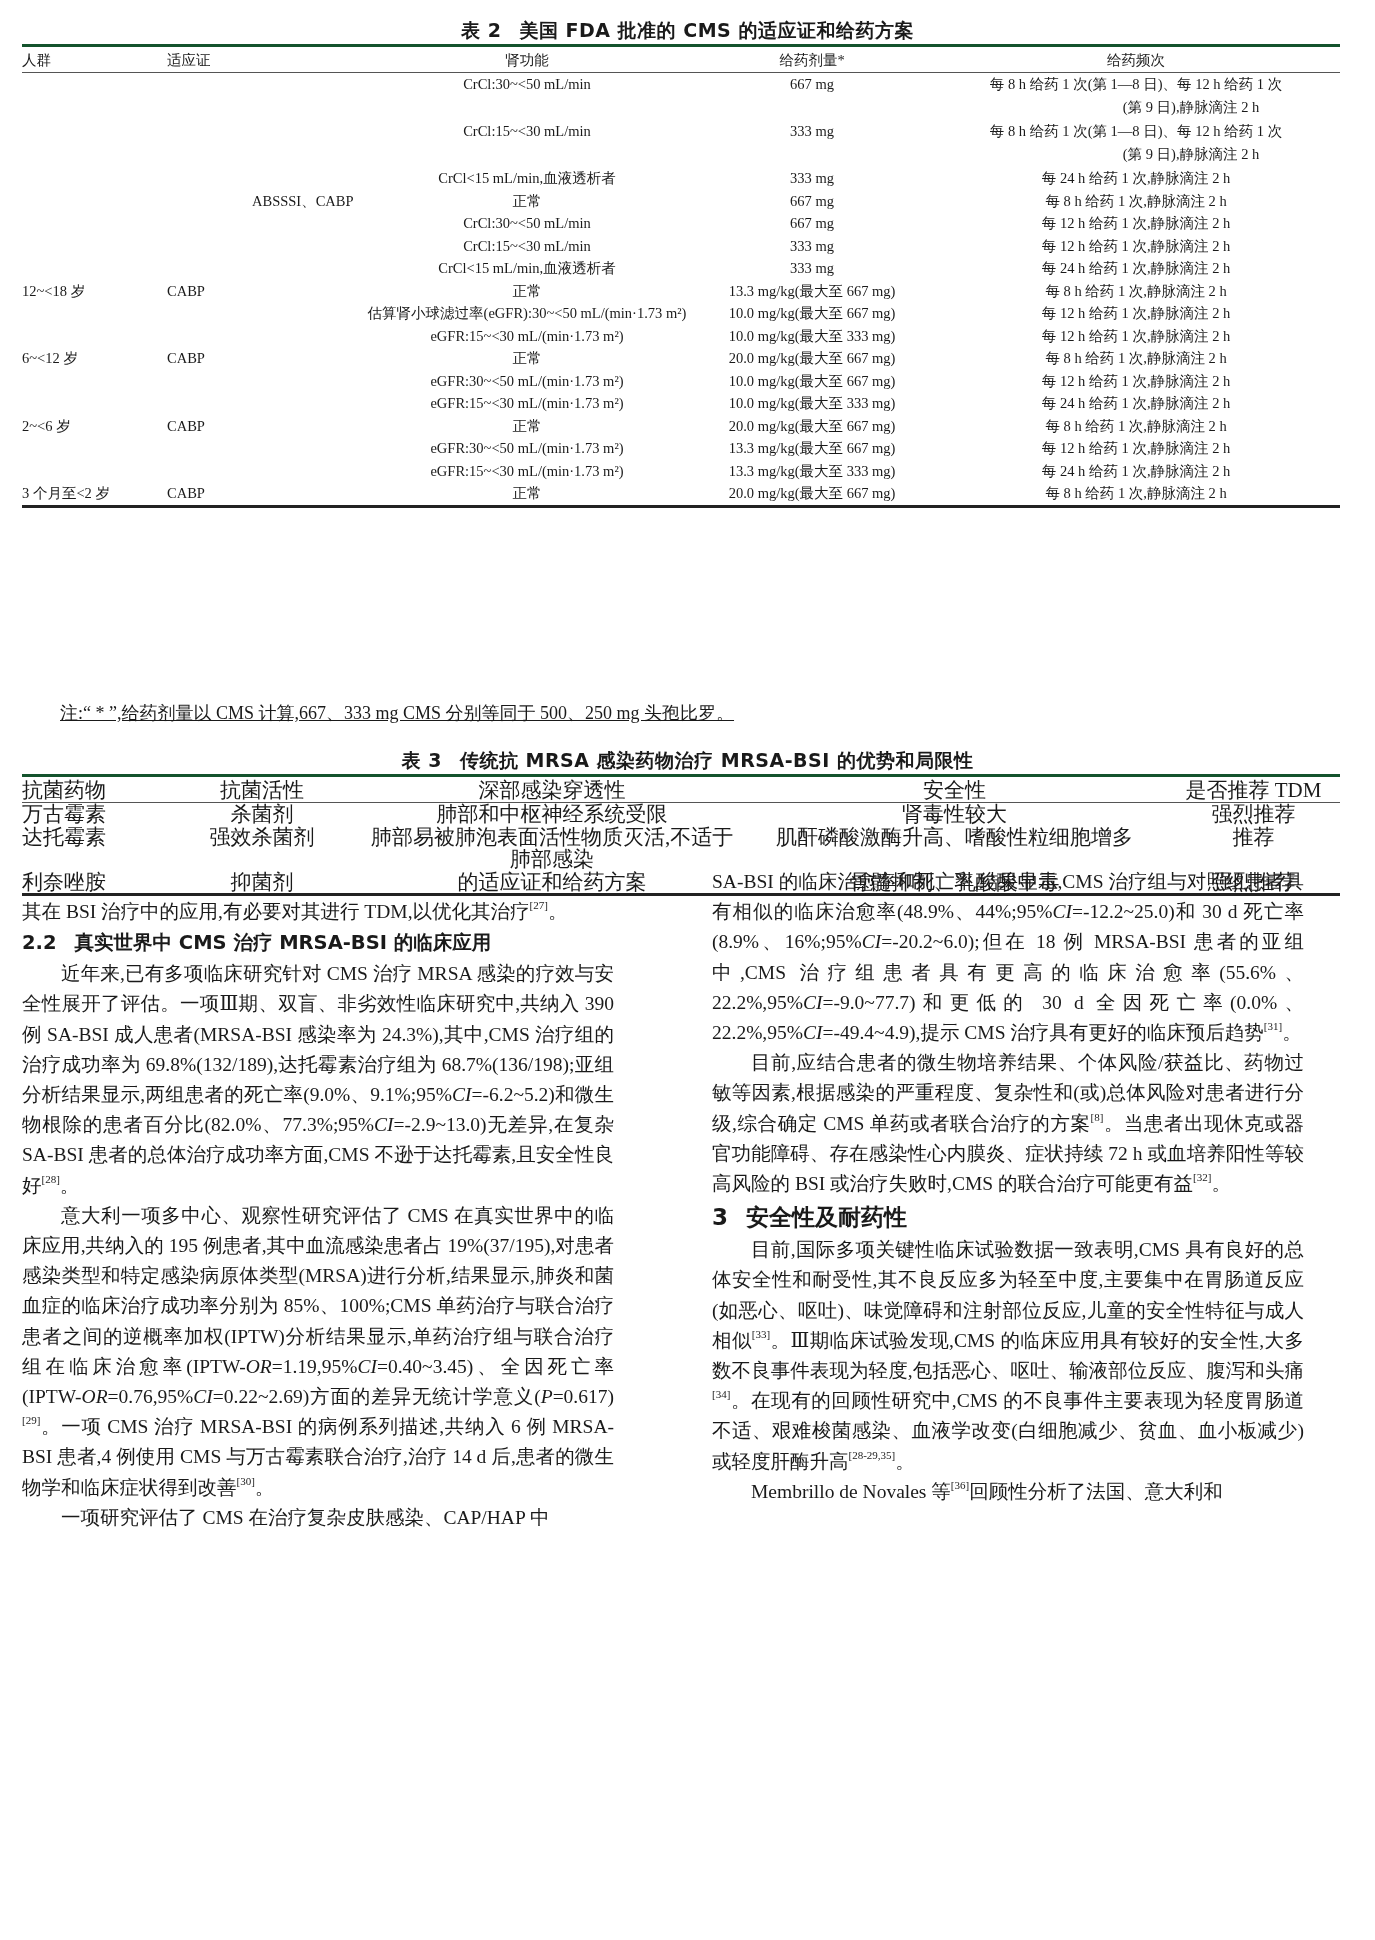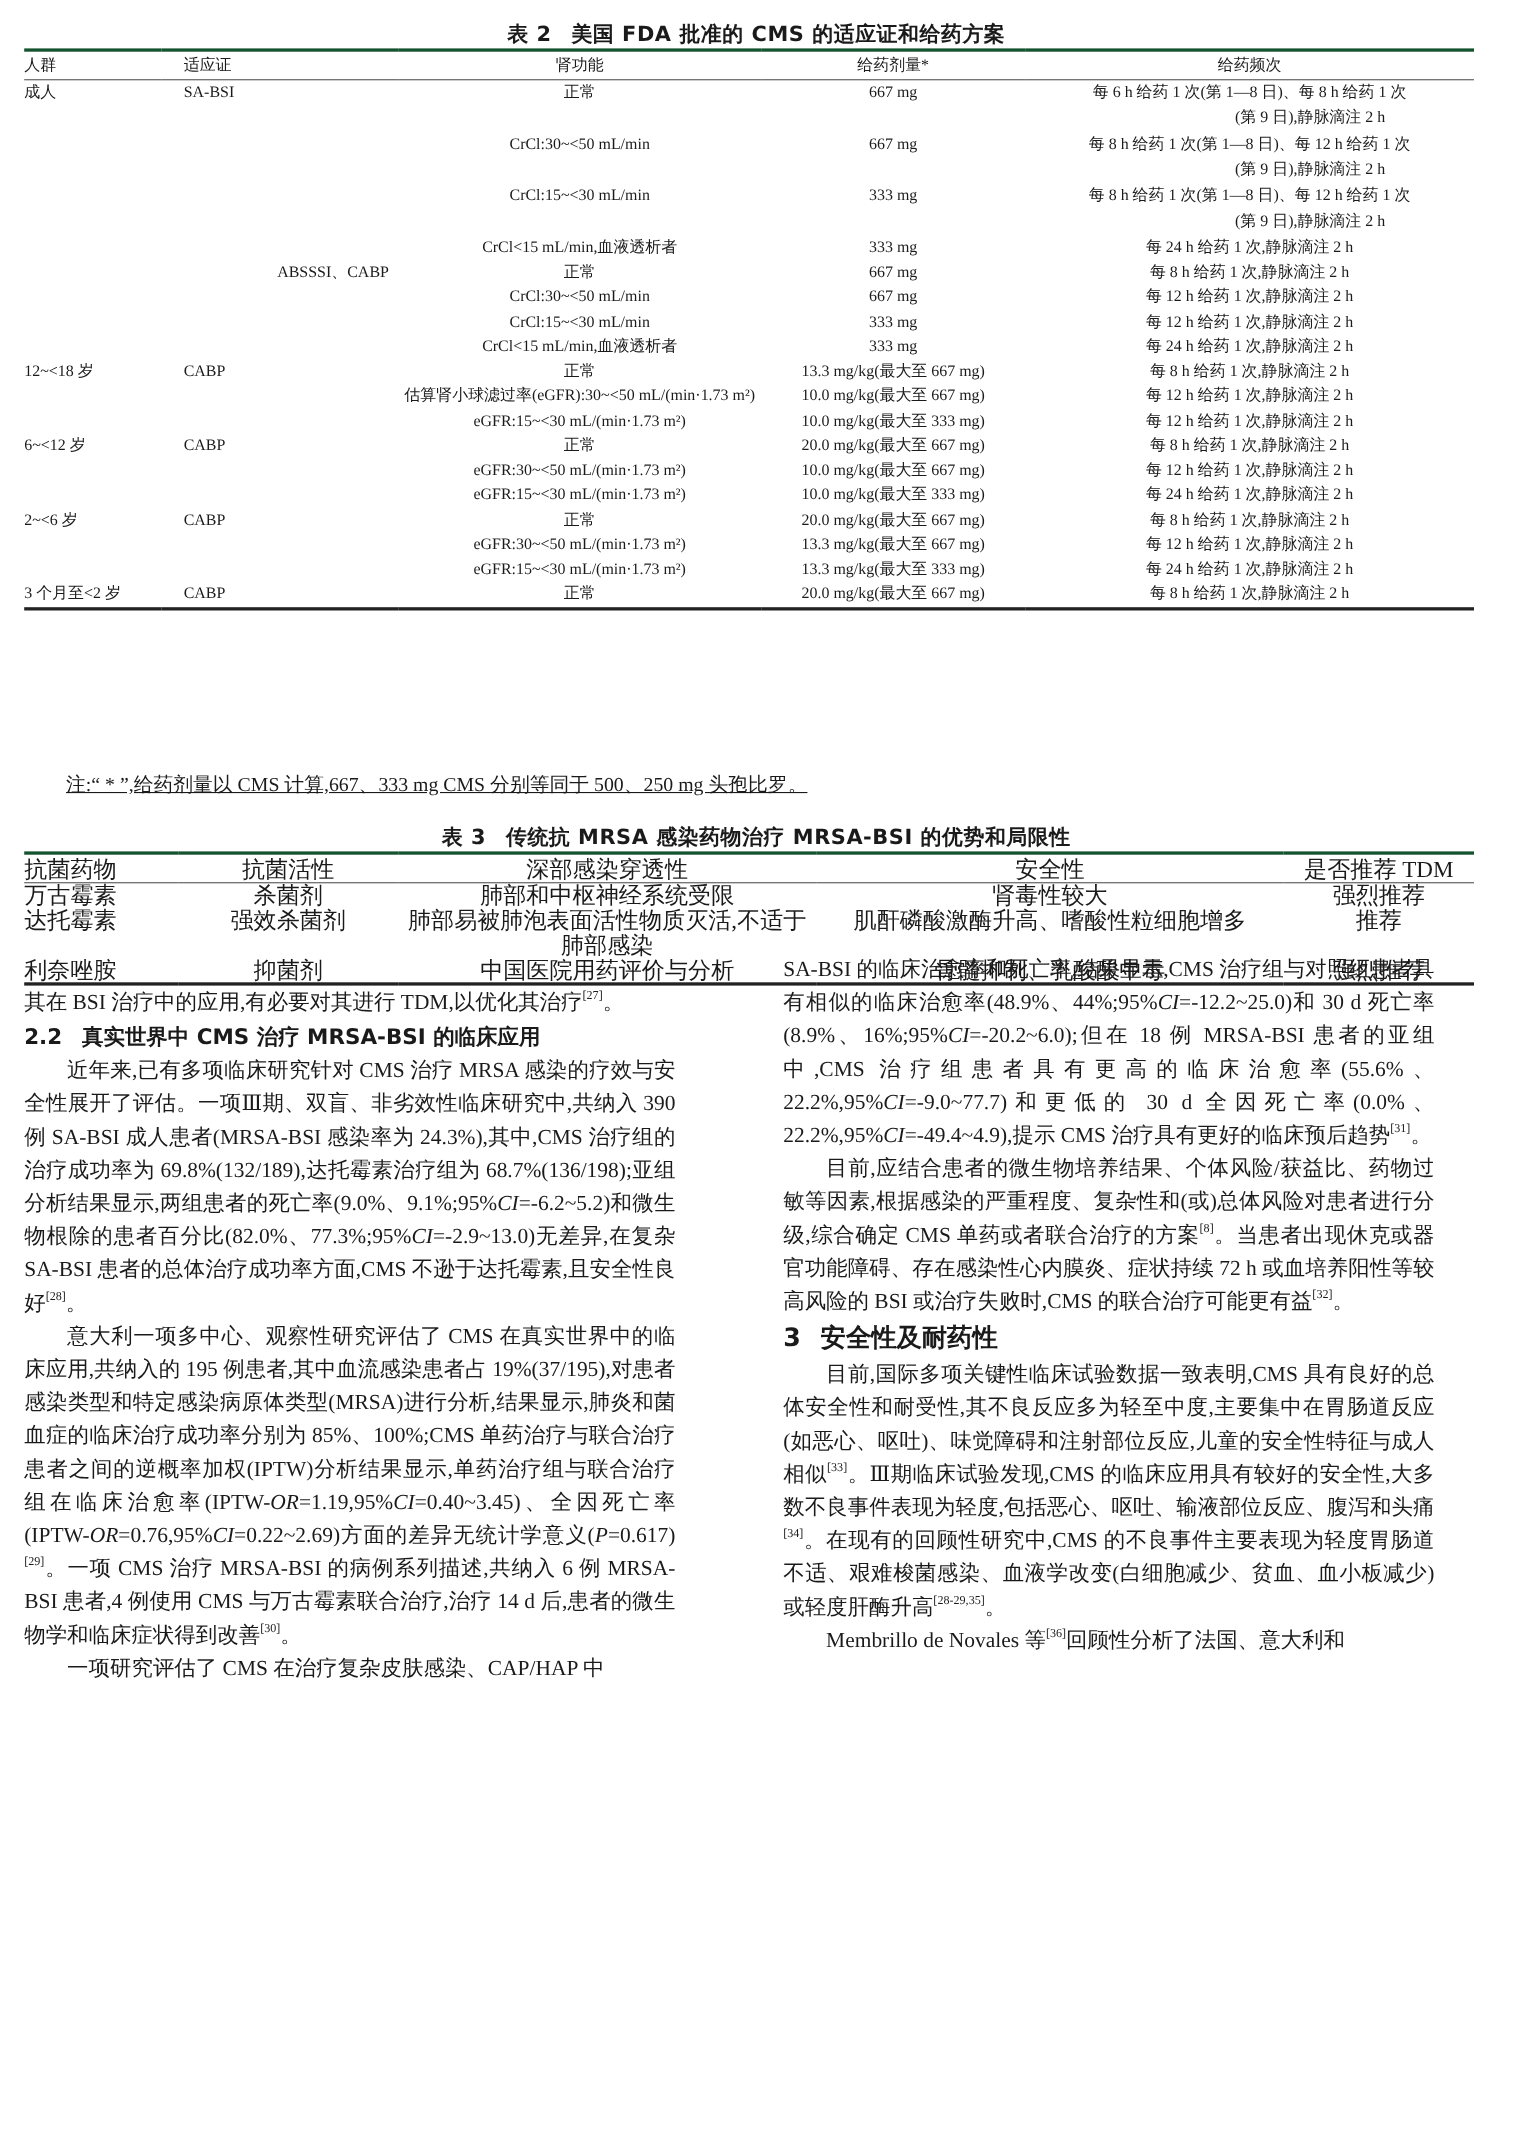--- a/index.html
+++ b/index.html
@@ -65,30 +65,20 @@
     <tr>
       <th class="l">人群</th>
       <th class="l" style="padding-left:20px">适应证</th>
       <th class="c">肾功能</th>
       <th class="c">给药剂量*</th>
       <th class="c">给药频次</th>
     </tr>
   </thead>
   <tbody id="t2body">
       <tr>
-        <td class="l">成人</td>
-        <td class="l" style="padding-left: 20px;">SA-BSI</td>
-        <td class="c">正常</td>
-        <td class="c">667 mg</td>
-        <td class="c" style="padding-bottom: 2px;">
-          <div>每 6 h 给药 1 次(第 1—8 日)、每 8 h 给药 1 次</div>
-          <div style="padding-left: 110px;">(第 9 日),静脉滴注 2 h</div>
-        </td>
-      </tr>
-      <tr>
         <td class="l"></td>
         <td class="l" style="padding-left: 0px;"></td>
         <td class="c">CrCl:30~&lt;50 mL/min</td>
         <td class="c">667 mg</td>
         <td class="c" style="padding-bottom: 2px;">
           <div>每 8 h 给药 1 次(第 1—8 日)、每 12 h 给药 1 次</div>
           <div style="padding-left: 110px;">(第 9 日),静脉滴注 2 h</div>
         </td>
       </tr>
       <tr>
@@ -273,21 +263,21 @@
     <tr>
       <td class="l">达托霉素</td>
       <td class="c">强效杀菌剂</td>
       <td class="c">肺部易被肺泡表面活性物质灭活,不适于肺部感染</td>
       <td class="c">肌酐磷酸激酶升高、嗜酸性粒细胞增多</td>
       <td class="c">推荐</td>
     </tr>
     <tr>
       <td class="l">利奈唑胺</td>
       <td class="c">抑菌剂</td>
-      <td class="c">中国医院用药评价与分析</td>
+      <td class="c">的适应证和给药方案</td>
       <td class="c">骨髓抑制、乳酸酸中毒</td>
       <td class="c">强烈推荐</td>
     </tr>
   </tbody>
 </table>
 
 <div class="col" style="left:22px; top:897px;">
   <p class="noindent"><span>其在 BSI 治疗中的应用,有必要对其进行 TDM,以优化其治疗</span><span class="ref">[27]</span><span>。</span></p>
   <div class="sec"><span class="n">2.2</span><span>真实世界中 CMS 治疗 MRSA-BSI 的临床应用</span></div>
   <p><span>近年来,已有多项临床研究针对 CMS 治疗 MRSA 感染的疗效与安全性展开了评估。一项Ⅲ期、双盲、非劣效性临床研究中,共纳入 390 例 SA-BSI 成人患者(MRSA-BSI 感染率为 24.3%),其中,CMS 治疗组的治疗成功率为 69.8%(132/189),达托霉素治疗组为 68.7%(136/198);亚组分析结果显示,两组患者的死亡率(9.0%、9.1%;95%</span><i>CI</i><span>=-6.2~5.2)和微生物根除的患者百分比(82.0%、77.3%;95%</span><i>CI</i><span>=-2.9~13.0)无差异,在复杂 SA-BSI 患者的总体治疗成功率方面,CMS 不逊于达托霉素,且安全性良好</span><span class="ref">[28]</span><span>。</span></p>

